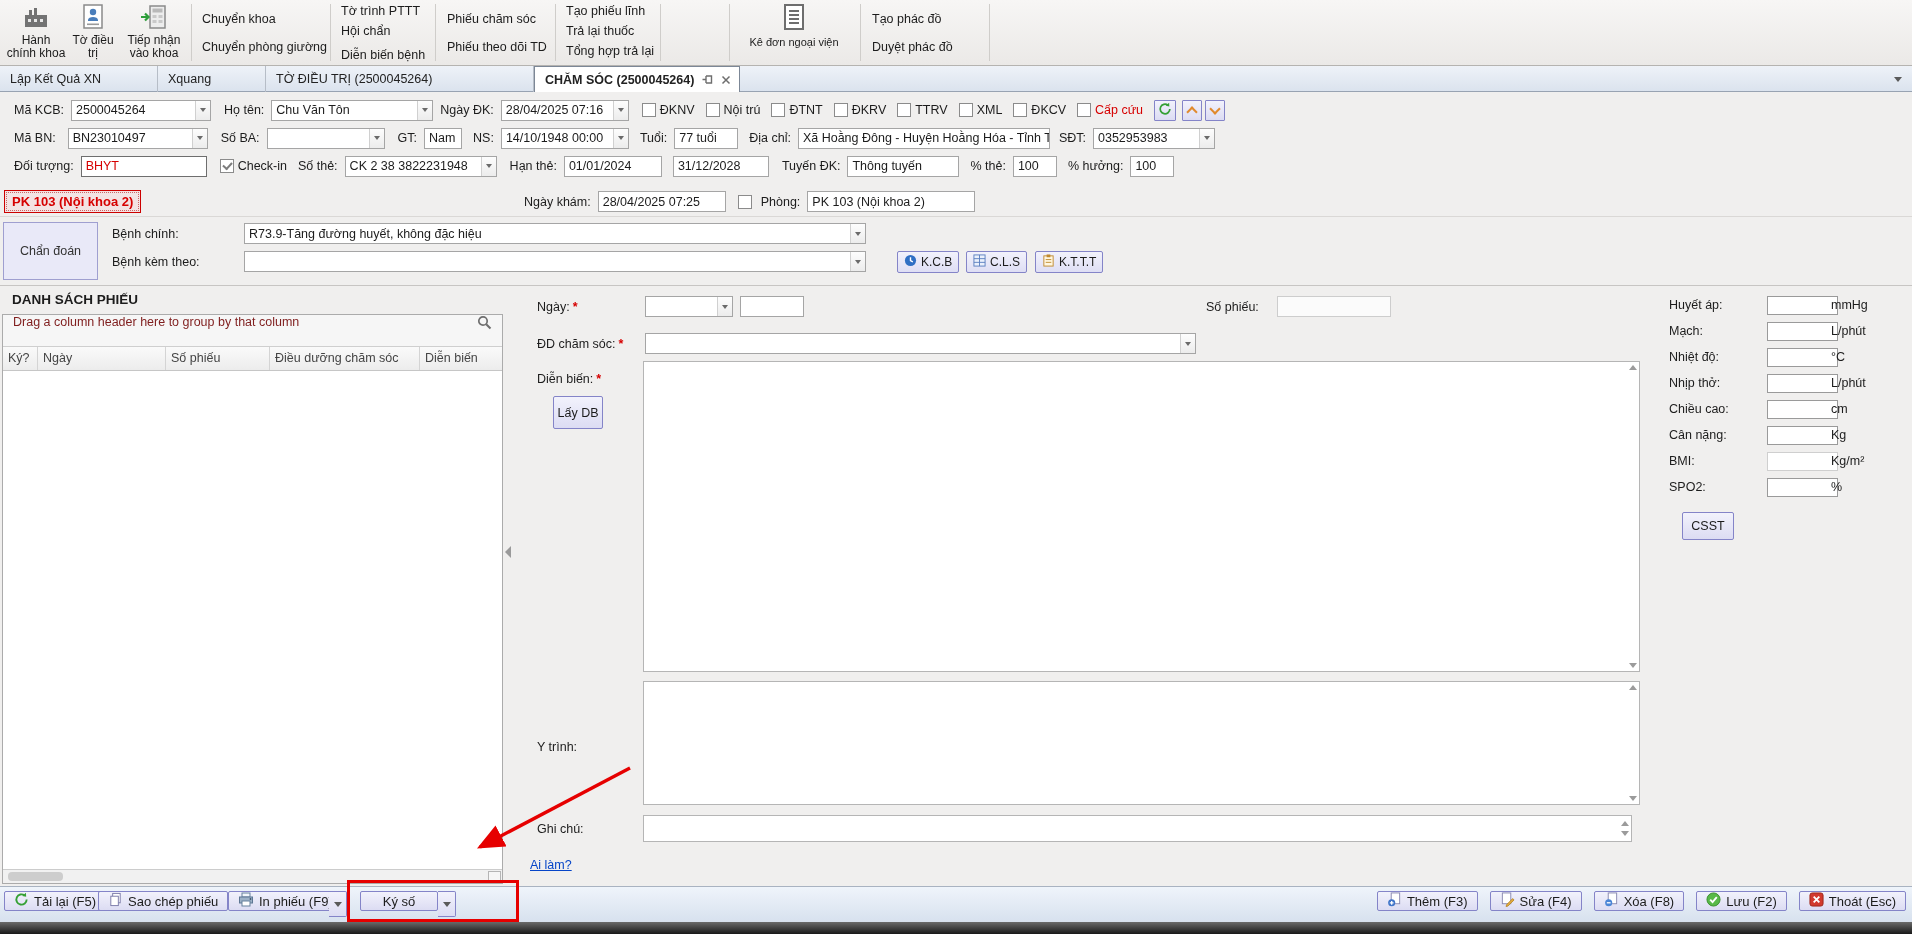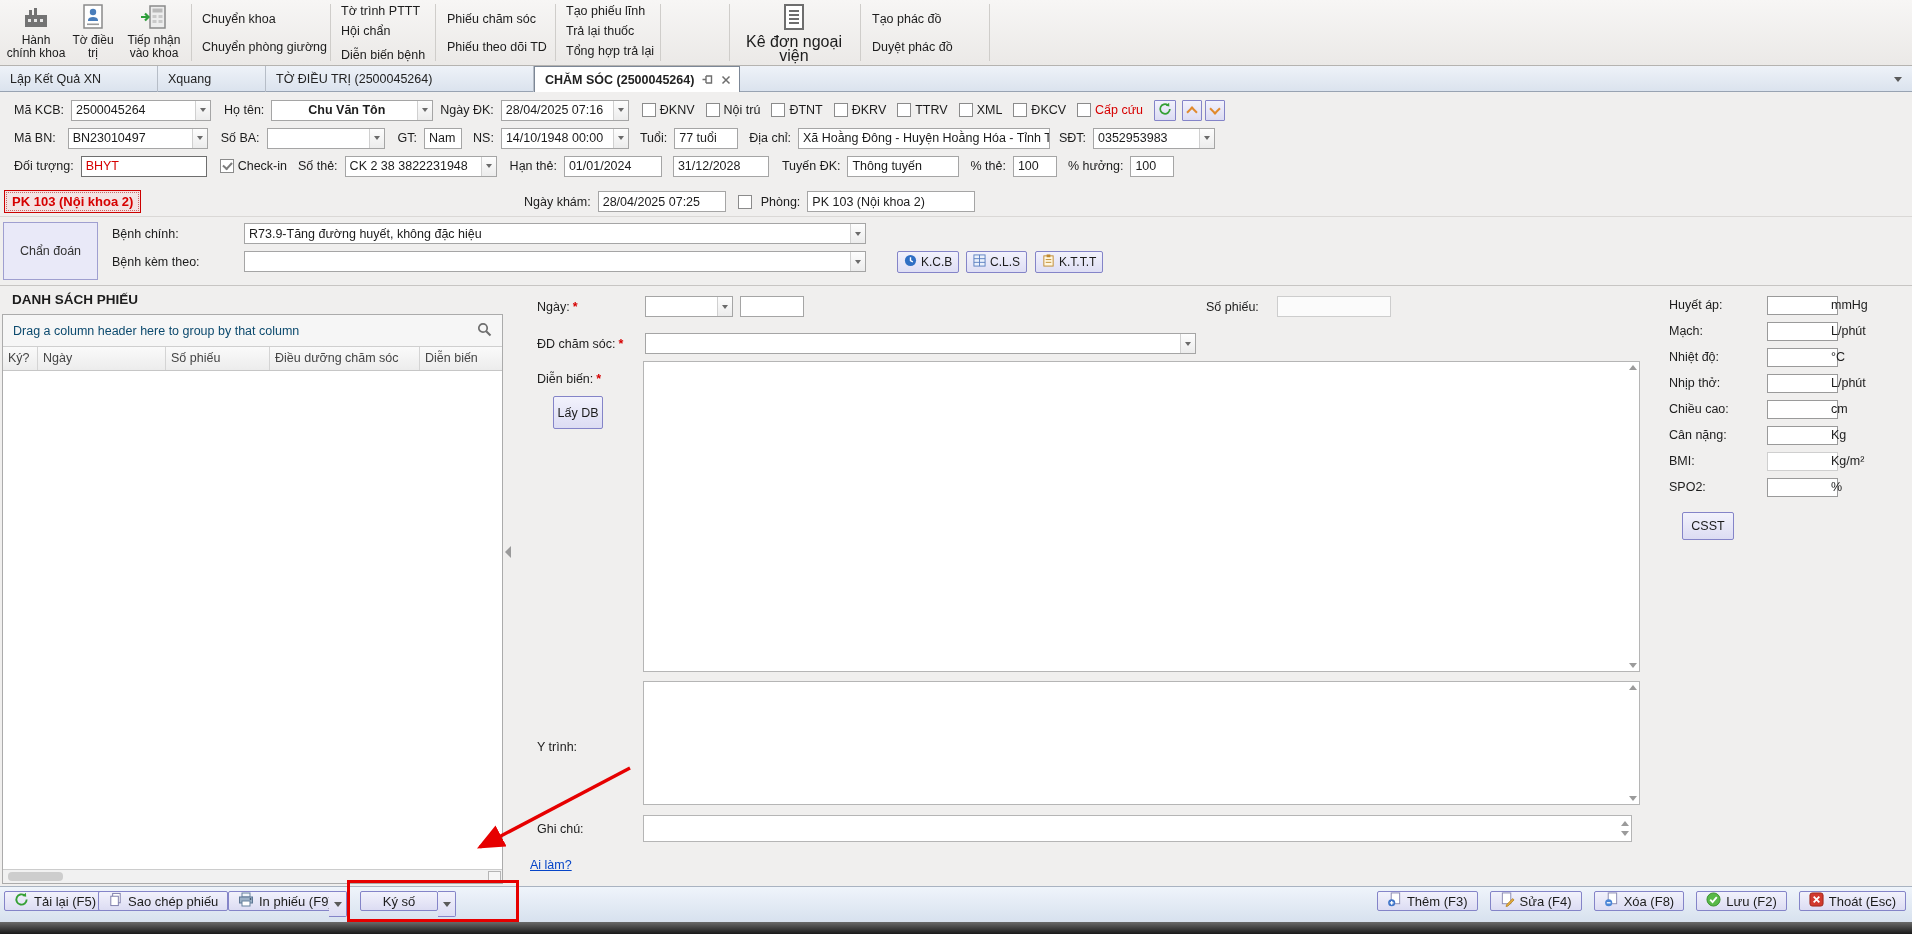--- a/index.html
+++ b/index.html
@@ -33,21 +33,21 @@
   
   .ppanel { position:absolute; left:0; top:92px; width:1912px; height:96px; background:#f0efee; }
   .prow { position:absolute; left:14px; height:22px; display:flex; align-items:center; white-space:nowrap; }
   .lab { color:#1c1c1c; }
   .combo, .tbox { height:21px; background:#fff; border:1px solid #a5a5a5; display:flex; align-items:center;
     padding:0 4px; font-size:12.5px; position:relative; }
   .combo .val { flex:1; overflow:hidden; }
   .combo .dd { width:15px; height:100%; margin-right:-4px; display:flex; align-items:center; justify-content:center;
     border-left:1px solid #d0d0d0; background:linear-gradient(#fdfdfd,#ececec); }
   .combo .dd .tri { border-top-color:#6a6a6a; border-left-width:3.5px; border-right-width:3.5px; border-top-width:4.5px; }
-  .bold { font-weight:bold;text-align:center; }
+  .bold { font-weight:normal; }
   .red { color:#d60000; }
   .cbx { display:flex; align-items:center; }
   .cbx .box { width:14px; height:14px; background:#fff; border:1px solid #8b8b8b; position:relative; }
   .cbx.checked .box::after { content:""; position:absolute; left:2.5px; top:2px; width:7px; height:4px;
     border-left:2px solid #7d7d7d; border-bottom:2px solid #7d7d7d; transform:rotate(-48deg); }
   .cbx .clab { margin-left:4px; }
   .sqbtn { width:22px; height:21px; background:linear-gradient(#f2f2fc,#dcdcf3); border:1px solid #8484c8;
     display:flex; align-items:center; justify-content:center; border-radius:1px; }
   .chev { width:8px; height:8px; border-right:2px solid #e08a2e; border-bottom:2px solid #e08a2e; }
   .chev.up { transform:rotate(-135deg); margin-top:4px; }
@@ -64,21 +64,21 @@
   .dxtab { position:absolute; left:3px; top:5px; width:95px; height:58px; background:#e9e9f8;
     border:1px solid #9f9fd0; display:flex; align-items:center; justify-content:center; color:#333; }
   .dxlab { position:absolute; left:112px; }
   .dxcombo { position:absolute; left:244px; width:622px; }
   .miniBtn { position:absolute; top:34px; height:22px; background:linear-gradient(#f2f2fc,#dedef4);
     border:1px solid #8484c8; border-radius:2px; display:flex; align-items:center; gap:4px; padding:0 6px; font-size:12px; }
   
   .gtitle { position:absolute; left:12px; top:292px; font-weight:bold; font-size:13.5px; }
   .grid { position:absolute; left:2px; top:314px; width:501px; height:570px; background:#fff; border:1px solid #ababab; }
   .ggroup { position:absolute; left:0; top:0; right:0; height:32px; background:#f6f6f6; border-bottom:1px solid #cfcfcf;
-    display:flex; align-items:center; color:#0c4a6e; padding:0 10px; }
+    display:flex; color:#7f1d1d; padding:0 10px; }
   .ghead { position:absolute; left:0; top:32px; right:0; height:24px; display:flex;
     background:linear-gradient(#fafafa,#ececec); border-bottom:1px solid #c6c6c6; color:#444; }
   .gcell { border-right:1px solid #d4d4d4; padding:4px 5px; overflow:hidden; white-space:nowrap; }
   .hscroll { position:absolute; left:0; bottom:0; right:0; height:14px; background:#f1f1f1; border-top:1px solid #cccccc; }
   .hthumb { position:absolute; left:5px; top:2px; width:55px; height:9px; background:#cdcdcd; border-radius:4px; }
   .hplus { position:absolute; right:1px; top:1px; width:13px; height:12px; background:#f6f6f6; border:1px solid #b5b5b5; }
   .splitarrow { position:absolute; left:505px; top:546px; width:0; height:0;
     border-top:6px solid transparent; border-bottom:6px solid transparent; border-right:6px solid #9a9a9a; }
   
   .flab { position:absolute; white-space:nowrap; }
@@ -182,21 +182,21 @@
         <svg width="22" height="28" viewBox="0 0 22 28">
             <rect x="2" y="2" width="18" height="24" fill="#fff" stroke="#6e6e6e" stroke-width="2"></rect>
             <g stroke="#6e6e6e" stroke-width="2">
               <line x1="6" y1="8" x2="16" y2="8"></line>
               <line x1="6" y1="12" x2="16" y2="12"></line>
               <line x1="6" y1="16" x2="16" y2="16"></line>
               <line x1="6" y1="20" x2="16" y2="20"></line>
             </g>
           </svg>
       </span>
-      <div style="font-size:16px;line-height:14px;margin-top:1px">Kê đơn ngoại viện</div>
+      <div style="font-size:11px;line-height:14px;margin-top:1px">Kê đơn ngoại viện</div>
     </div>
 
     <div class="rdiv" style="left:860px"></div>
     <span class="ritem" style="left:872px;top:12px">Tạo phác đồ</span>
     <span class="ritem" style="left:872px;top:40px">Duyệt phác đồ</span>
     <div class="rdiv" style="left:989px"></div>
   </div>
 
   <div class="tabbar">
     <div class="tab" style="width:158px">

